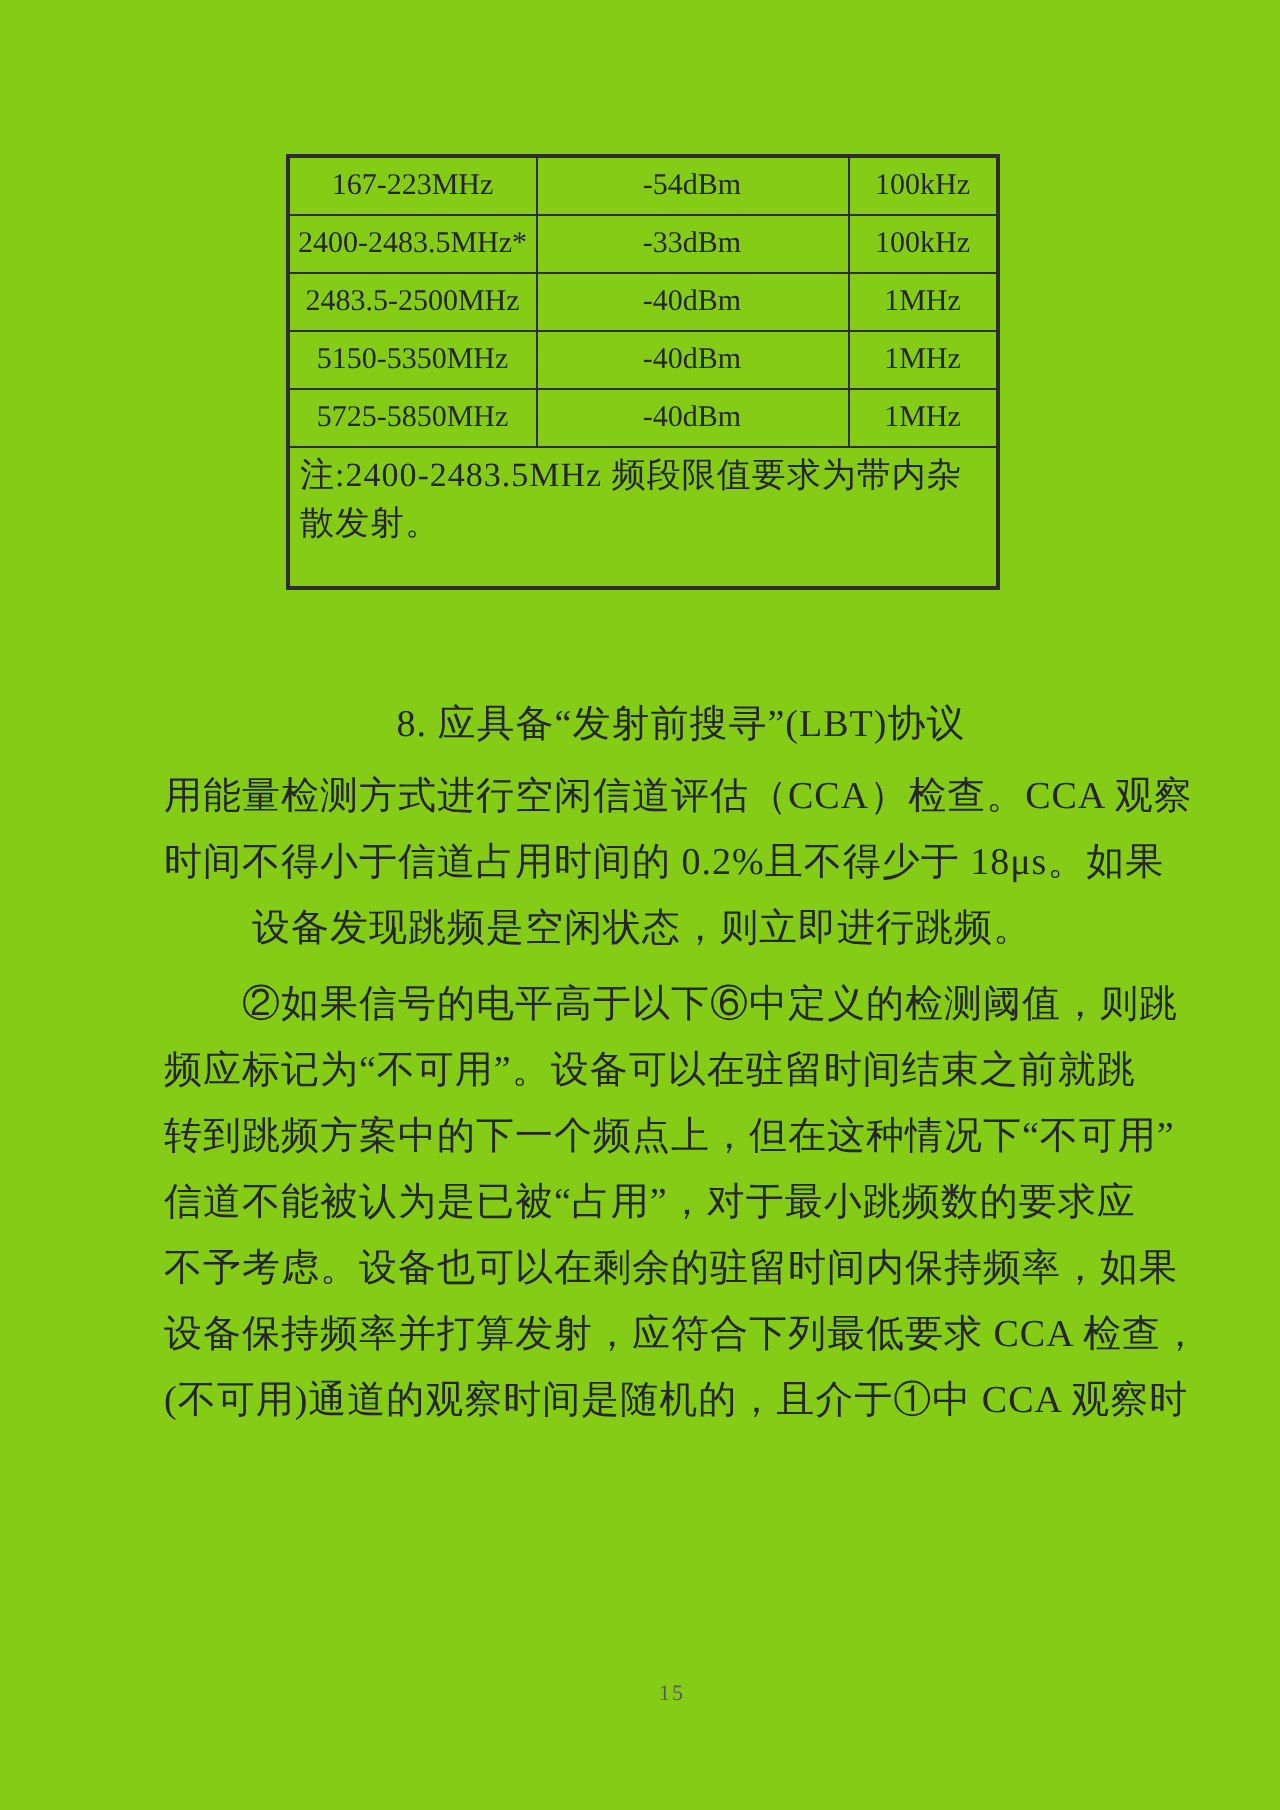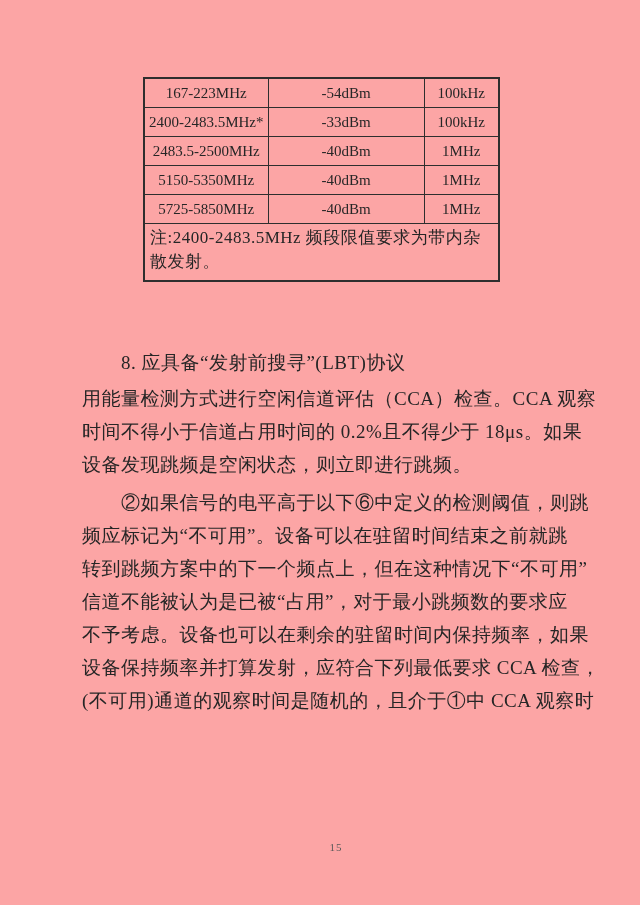--- a/index.html
+++ b/index.html
@@ -1,21 +1,21 @@
 <!DOCTYPE html>
 <html><head>
 <meta charset="utf-8">
 <style>
   html, body { margin: 0; padding: 0; background: #ffffff; }
 
   .page {
     position: relative;
     width: 640px;
     height: 905px;
-    background: #fca5a5;
+    background: #84cc16;
     font-family: "Liberation Serif", "DejaVu Serif", serif;
     color: #262626;
     overflow: hidden;
   }
 
   
   .freq-table {
     position: absolute;
     left: 143px;
     top: 77px;
@@ -31,41 +31,42 @@
     font-size: 15px;
     height: 28px;
     padding: 0;
     overflow: hidden;
   }
   .freq-table td.note-cell {
     text-align: left;
     font-size: 17px;
     line-height: 24px;
     height: auto;
-    padding: 2px 5px 6px 5px;
+    padding: 2px 5px 19px 5px;
     letter-spacing: 0.5px;
   }
 
   
   .content {
     position: absolute;
     left: 82px;
     top: 346px;
     width: 478px;
   }
   .para { margin: 0; }
   .para.gap-sm { margin-top: 3px; }
   .para.gap-md { margin-top: 5px; }
   .tline {
     font-size: 19px;
     line-height: 33px;
     height: 33px;
     white-space: nowrap;
     letter-spacing: 0.5px;
     overflow: visible;
+    text-align: center;
   }
   .tline.first { padding-left: 39px; }
 
   .page-number {
     position: absolute;
     top: 841px;
     left: 16px;
     width: 100%;
     text-align: center;
     font-size: 11px;

